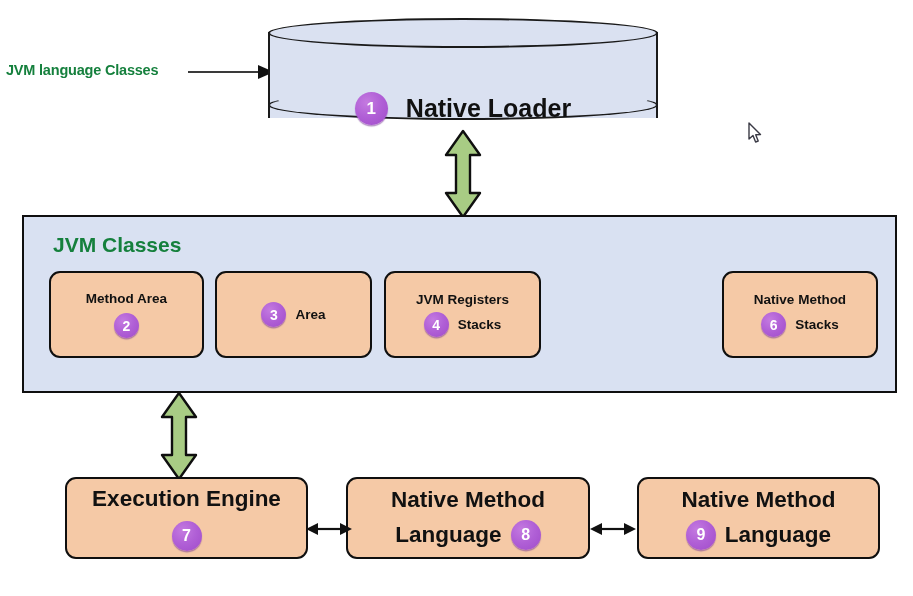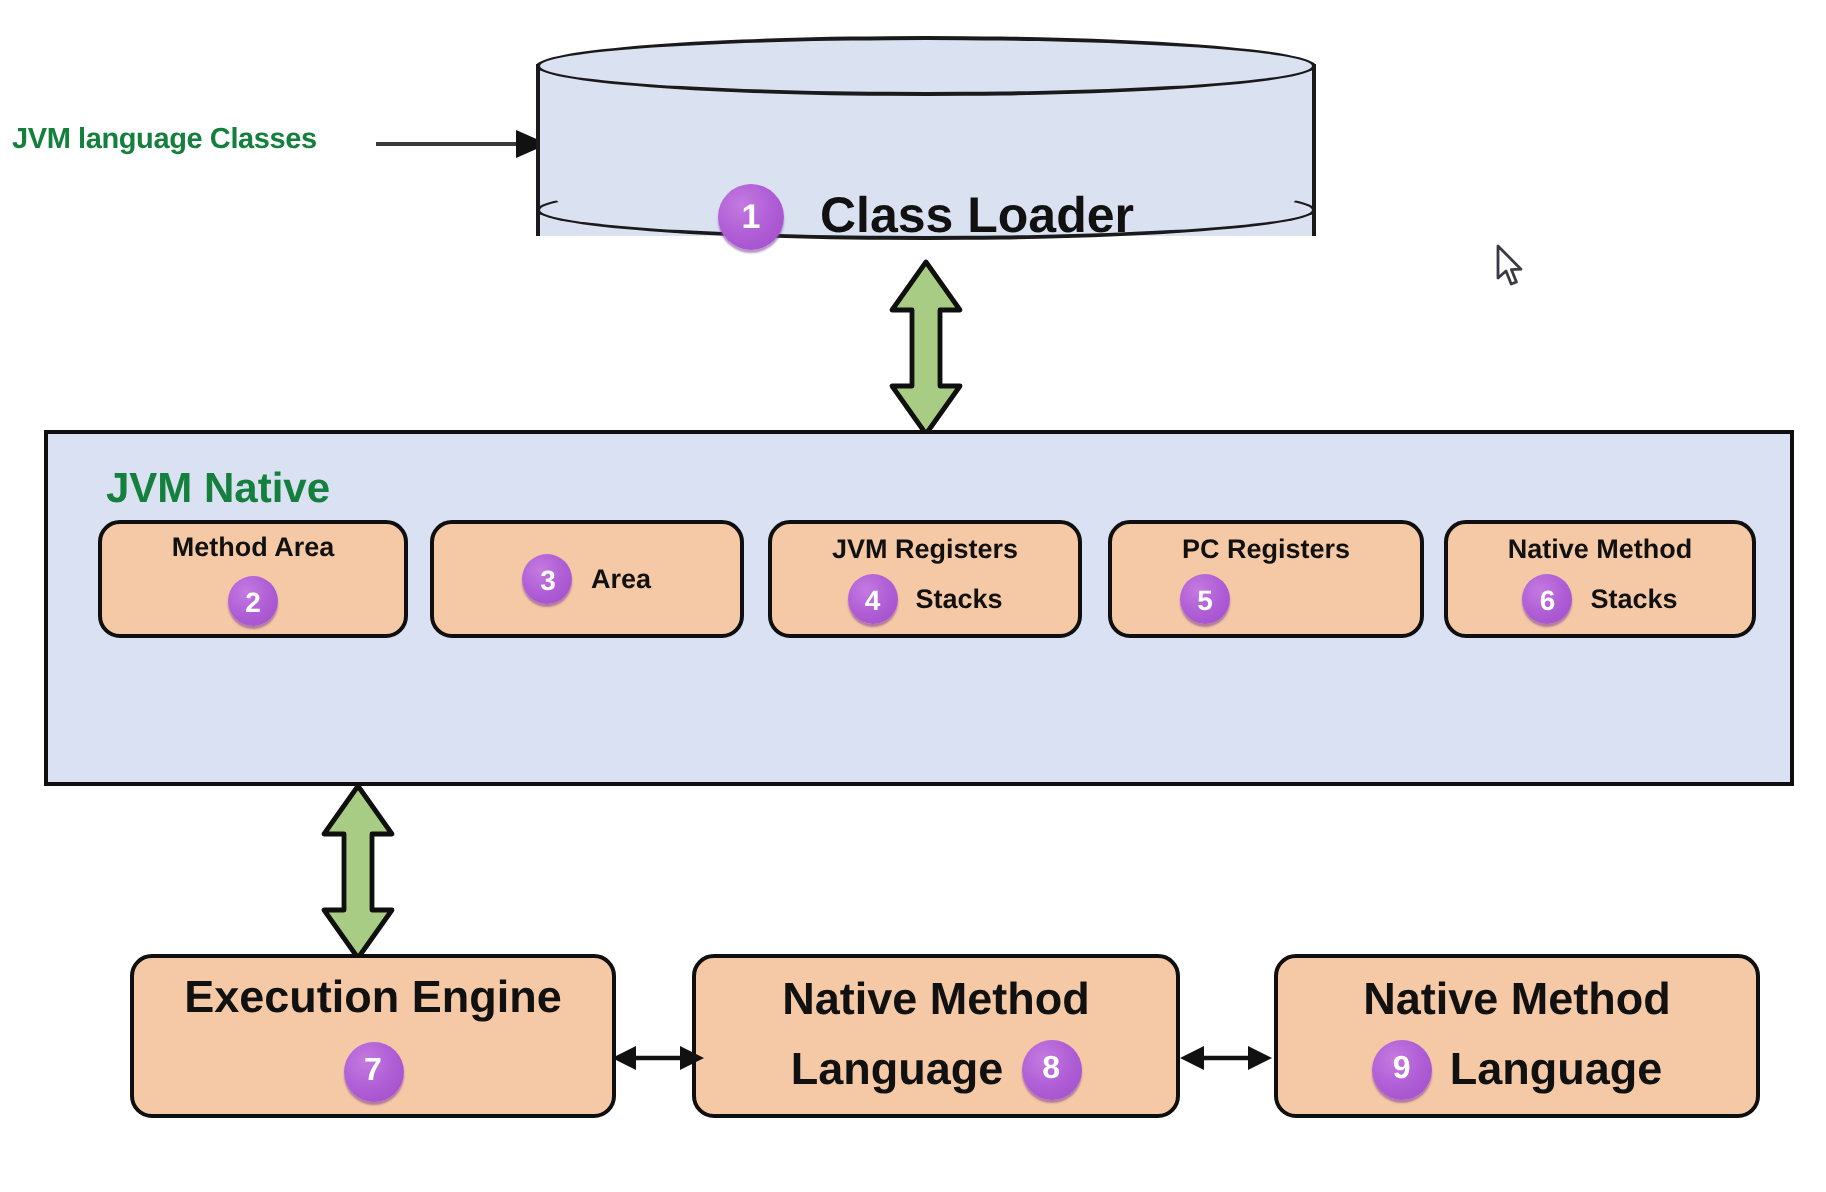--- a/index.html
+++ b/index.html
@@ -113,21 +113,21 @@
   }
 
   
   .peach-box {
     position: absolute;
     background: #f5c9a6;
     border: 2.6px solid #0f0f0f;
     border-radius: 11px;
     box-sizing: border-box;
   }
-  .mem-box { top: 260px; height: 59px; padding-left: 32px; }
+  .mem-box { top: 271px; height: 87px; padding-left: 32px; }
   #mem-box-0 { left: 49px;  width: 155px; }
   #mem-box-1 { left: 215px; width: 157px; }
   #mem-box-2 { left: 384px; width: 157px; }
   #mem-box-3 { left: 554px; width: 158px; }
   #mem-box-4 { left: 722px; width: 156px; }
 
   .bottom-box { top: 477px; height: 82px; }
   #bottom-box-0 { left: 65px;  width: 243px; }
   #bottom-box-1 { left: 346px; width: 244px; }
   #bottom-box-2 { left: 637px; width: 243px; }
@@ -211,30 +211,30 @@
     <line x1="0" y1="10" x2="72" y2="10" stroke="#3a3a3a" stroke-width="2"></line>
     <polygon points="70,3 86,10 70,17" fill="#111111"></polygon>
   </svg>
 
   <div id="class-loader">
     <div class="cyl-body"></div>
     <div class="cyl-bottom"></div>
     <div class="cyl-top"></div>
     <div class="cl-row">
       <span class="badge">1</span>
-      <span style="font-size:25px;font-weight:bold;color:#111;">Class Loader</span>
+      <span style="font-size:25px;font-weight:bold;color:#111;">Native Loader</span>
     </div>
   </div>
 
   <svg class="green-arrow" id="green-arrow-top" viewBox="0 0 40 90" preserveAspectRatio="none">
     <polygon points="20,2 37,26 27,26 27,64 37,64 20,88 3,64 13,64 13,26 3,26" fill="#a8cc84" stroke="#0f0f0f" stroke-width="2.4" stroke-linejoin="round"></polygon>
   </svg>
 
   <div id="jvm-memory-panel"></div>
-  <div class="lbl" id="jvm-memory-title">JVM Native</div>
+  <div class="lbl" id="jvm-memory-title">JVM Classes</div>
 
   <div class="peach-box mem-box" id="mem-box-0">
     <div class="box-content">
       <div class="box-line">
         <span>Method Area</span>
       </div>
       <div class="box-line badge-below">
         <span class="badge">2</span>
       </div>
     </div>
@@ -254,30 +254,20 @@
       <div class="box-line">
         <span>JVM Registers</span>
       </div>
       <div class="box-line">
         <span class="badge">4</span>
         <span>Stacks</span>
       </div>
     </div>
   </div>
 
-  <div class="peach-box mem-box" id="mem-box-3">
-    <div class="box-content">
-      <div class="box-line">
-        <span>PC Registers</span>
-      </div>
-      <div class="box-line" style="justify-content:flex-start;padding-left:34px;width:100%;box-sizing:border-box;">
-        <span class="badge">5</span>
-      </div>
-    </div>
-  </div>
 
   <div class="peach-box mem-box" id="mem-box-4">
     <div class="box-content">
       <div class="box-line">
         <span>Native Method</span>
       </div>
       <div class="box-line">
         <span class="badge">6</span>
         <span>Stacks</span>
       </div>

